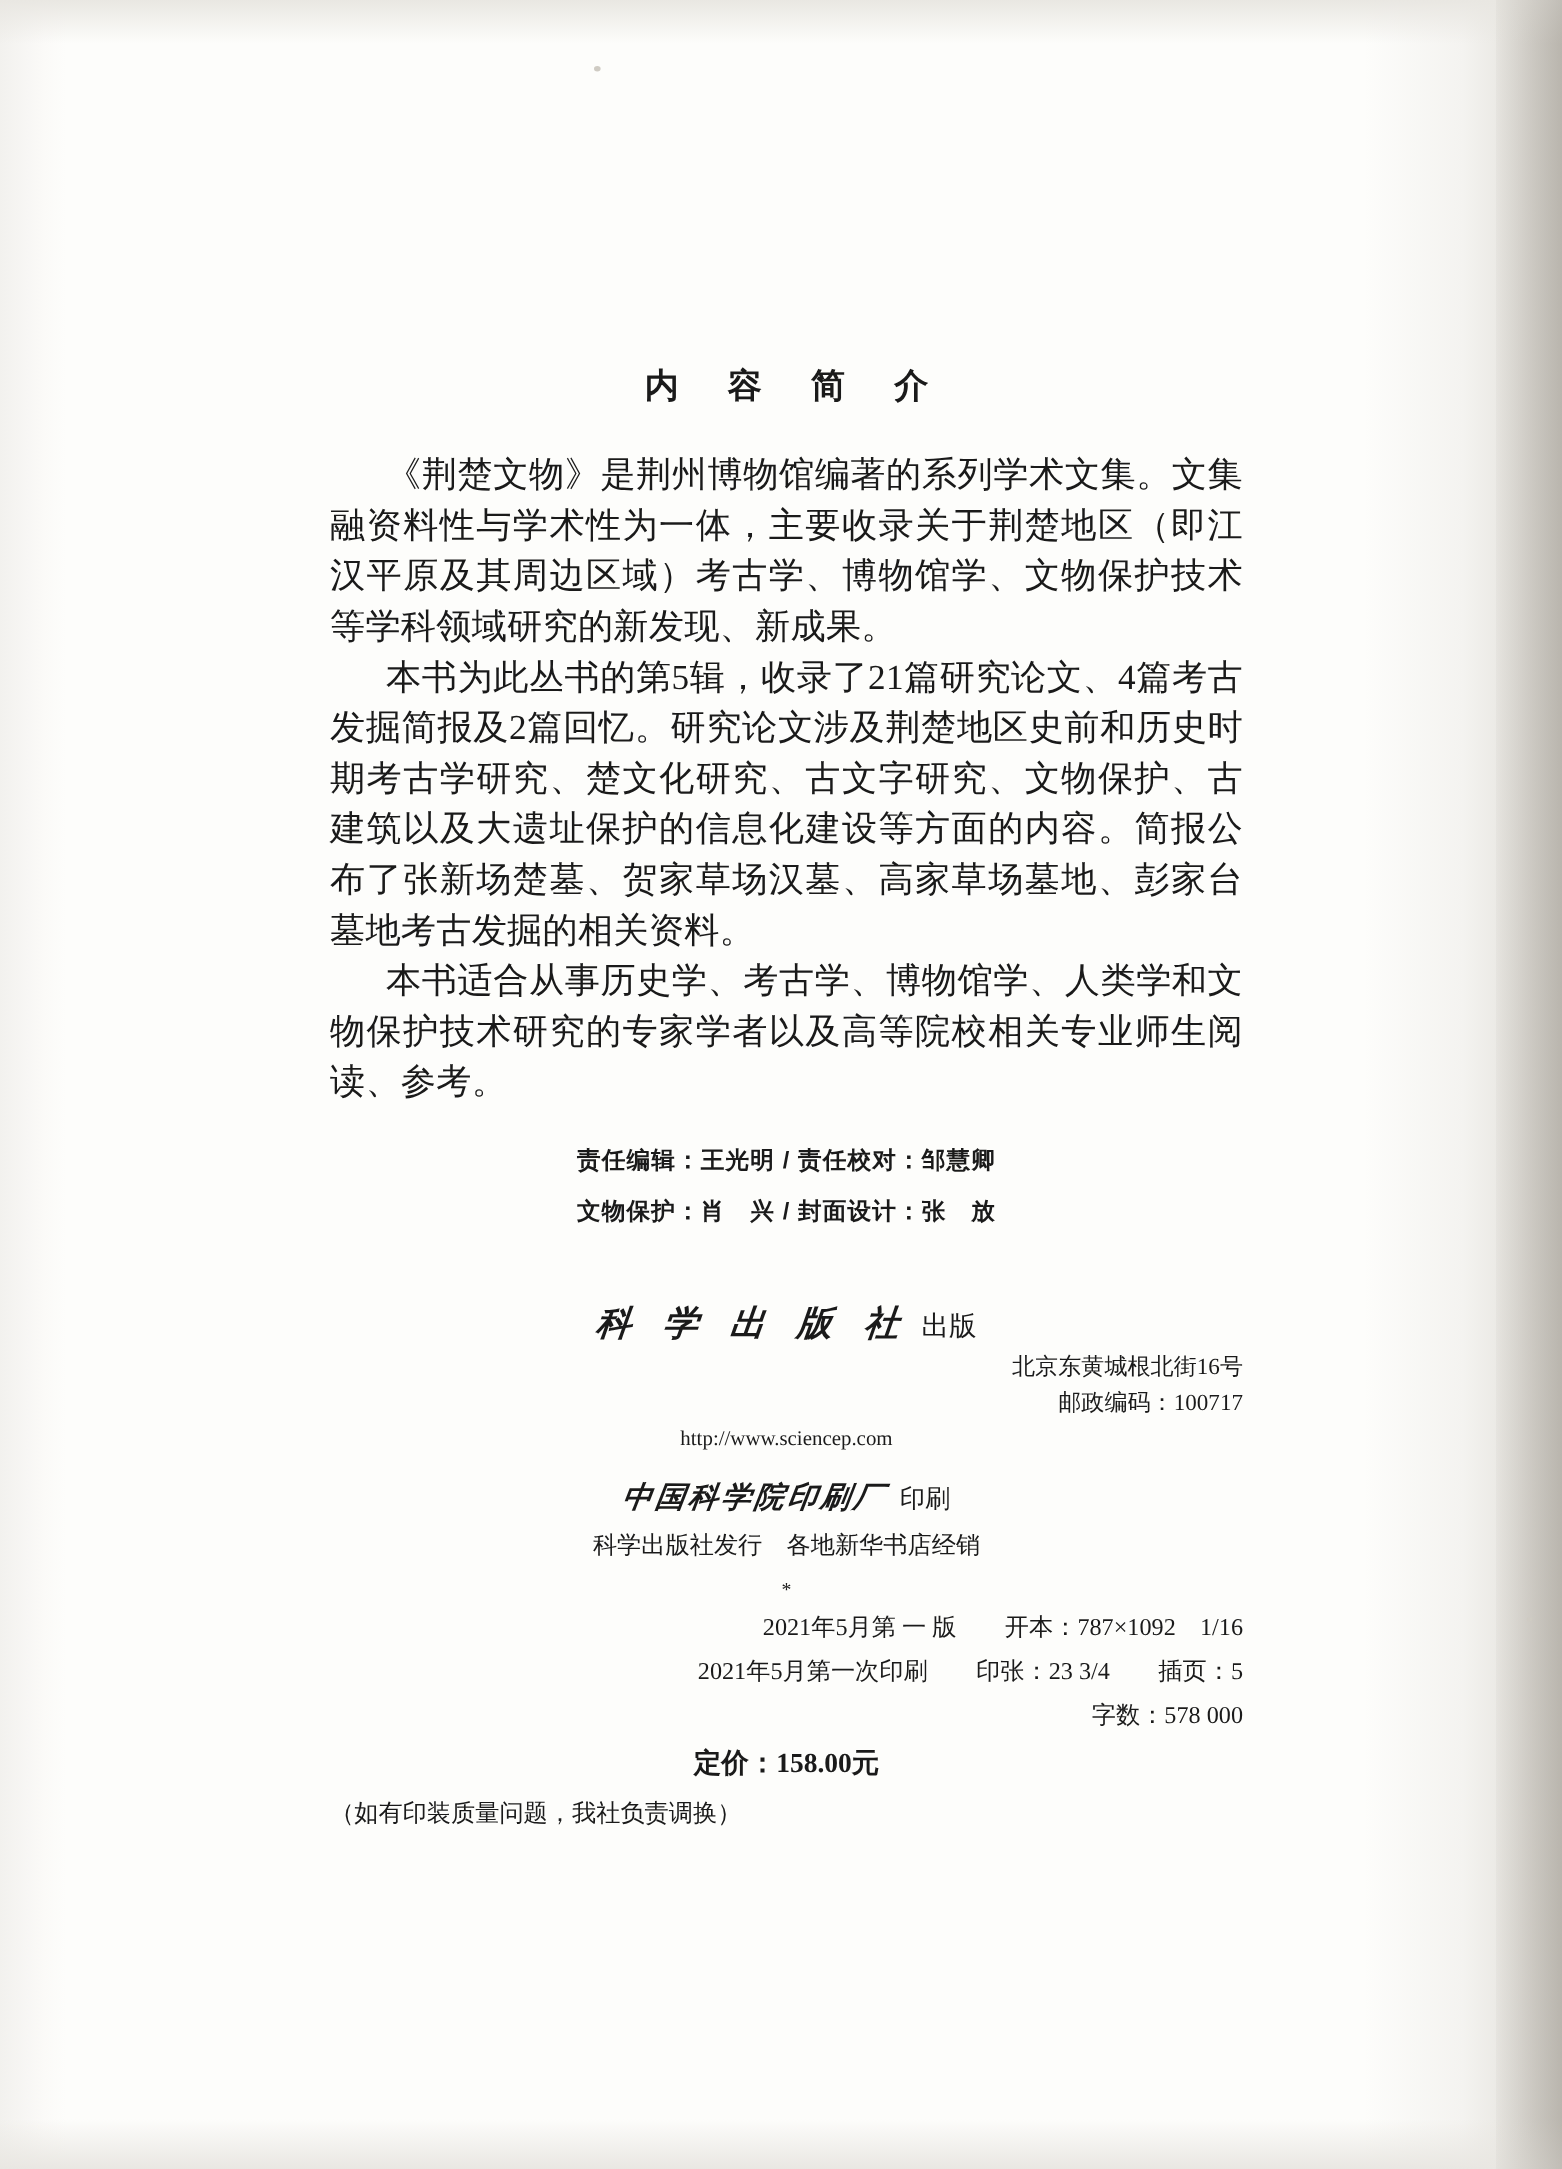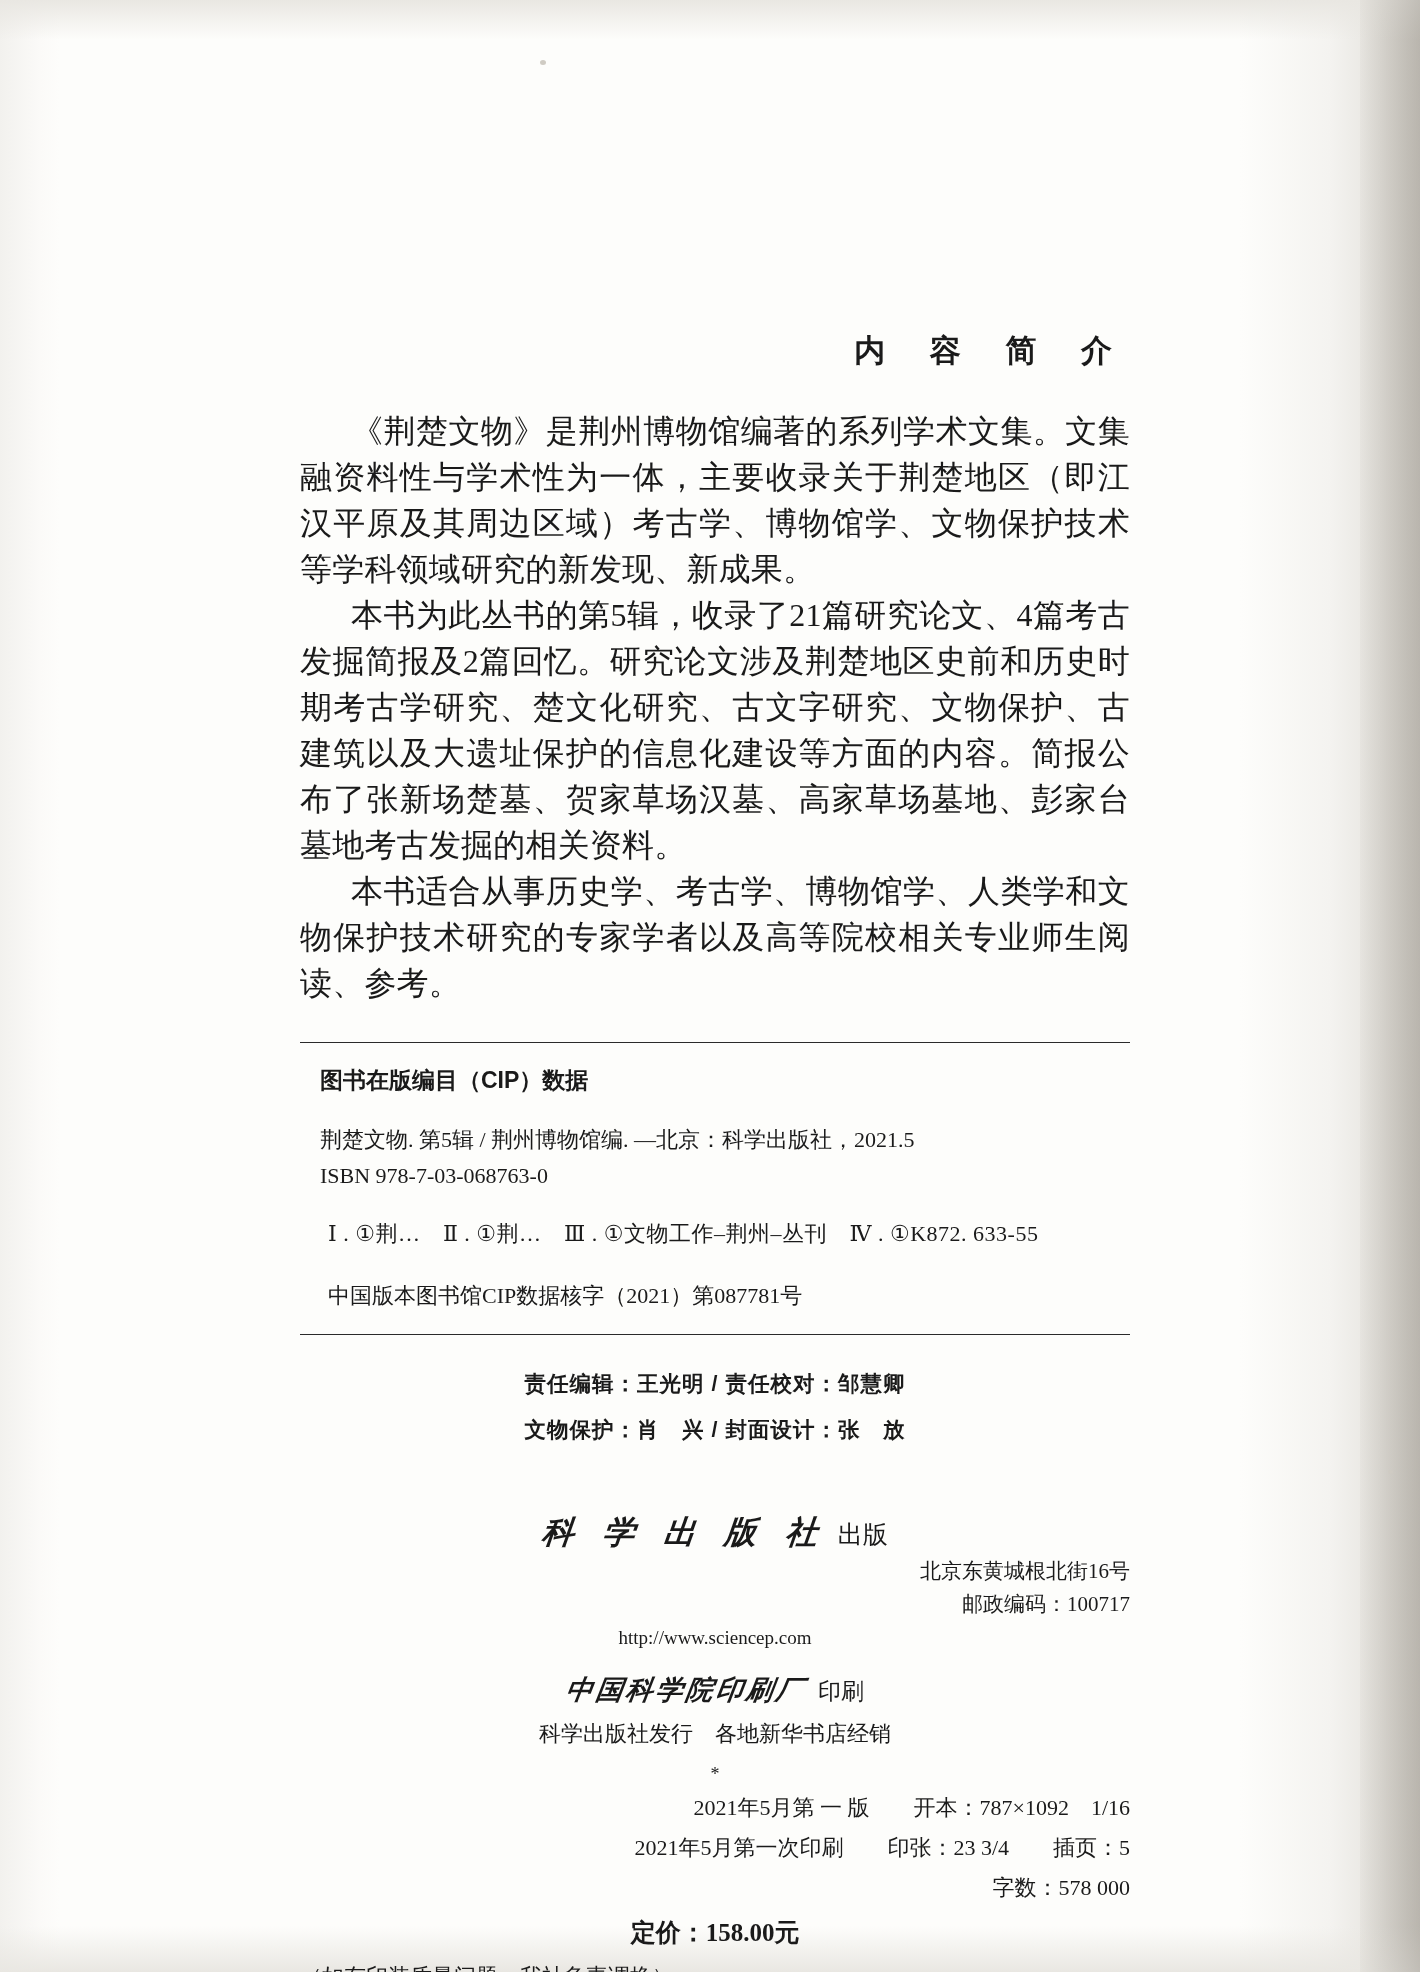--- a/index.html
+++ b/index.html
@@ -42,21 +42,21 @@
   .content {
     position: absolute;
     left: 300px;
     top: 330px;
     width: 830px;
   }
 
   h1.section-title {
     font-size: 31px;
     font-weight: bold;
-    text-align: right;
+    text-align: center;
     letter-spacing: 18px;
     margin: 0 0 36px 0;
     padding-left: 18px;
     font-family: "Liberation Sans", "DejaVu Sans", sans-serif;
   }
 
   p.body-para {
     font-size: 32px;
     line-height: 46px;
     text-align: justify;
@@ -210,30 +210,20 @@
 <div class="speck" style="left:1388px; top:1470px; width:5px; height:4px;"></div>
 
 <div class="content">
 
   <h1 class="section-title">内 容 简 介</h1>
 
   <p class="body-para">《荆楚文物》是荆州博物馆编著的系列学术文集。文集融资料性与学术性为一体，主要收录关于荆楚地区（即江汉平原及其周边区域）考古学、博物馆学、文物保护技术等学科领域研究的新发现、新成果。</p>
   <p class="body-para">本书为此丛书的第5辑，收录了21篇研究论文、4篇考古发掘简报及2篇回忆。研究论文涉及荆楚地区史前和历史时期考古学研究、楚文化研究、古文字研究、文物保护、古建筑以及大遗址保护的信息化建设等方面的内容。简报公布了张新场楚墓、贺家草场汉墓、高家草场墓地、彭家台墓地考古发掘的相关资料。</p>
   <p class="body-para">本书适合从事历史学、考古学、博物馆学、人类学和文物保护技术研究的专家学者以及高等院校相关专业师生阅读、参考。</p>
 
-  <div class="cip-block">
-    <hr class="rule">
-    <div class="cip-title">图书在版编目（CIP）数据</div>
-    <div class="cip-line">荆楚文物. 第5辑 / 荆州博物馆编. —北京：科学出版社，2021.5</div>
-    <div class="cip-line">ISBN 978-7-03-068763-0</div>
-    <div class="cip-gap"></div>
-    <div class="cip-roman">Ⅰ . ①荆…　Ⅱ . ①荆…　Ⅲ . ①文物工作–荆州–丛刊　Ⅳ . ①K872. 633-55</div>
-    <div class="cip-core">中国版本图书馆CIP数据核字（2021）第087781号</div>
-    <hr class="rule">
-  </div>
 
   <div class="credits">
     <div>责任编辑：王光明 / 责任校对：邹慧卿</div>
     <div>文物保护：肖　兴 / 封面设计：张　放</div>
   </div>
 
   <div class="publisher-row">
     <span class="publisher-logo">科 学 出 版 社</span><span class="publisher-suffix">出版</span>
   </div>
   <div class="addr-line">北京东黄城根北街16号</div>

